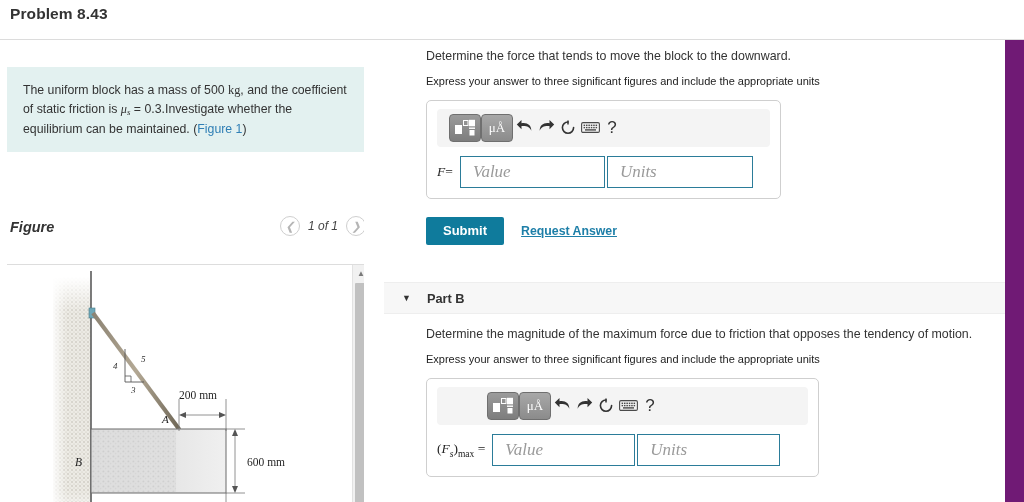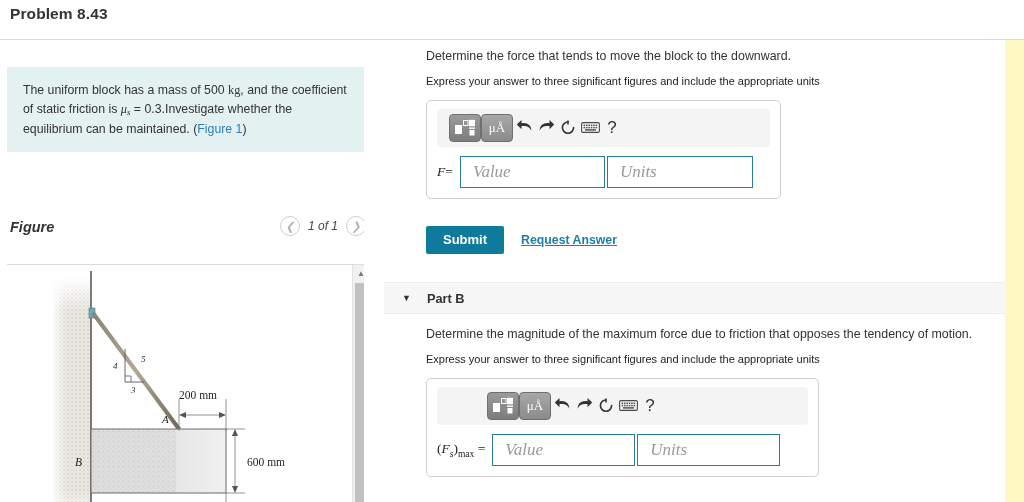--- a/index.html
+++ b/index.html
@@ -8,21 +8,21 @@
     width: 1024px; height: 502px;
     background: #ffffff;
     font-family: "Liberation Sans", sans-serif;
     overflow: hidden;
   }
 
   #page {
     position: relative;
     width: 1024px;
     height: 502px;
-    background: #fef9c3;
+    background: #701a75;
   }
 
   
   .header {
     position: absolute;
     left: 0; top: 0;
     width: 1024px; height: 40px;
     border-bottom: 1px solid #dcdcdc;
     background: #fff;
   }
@@ -451,21 +451,21 @@
           </div>
           <div class="inp" style="width:145px;">
             <span>Value</span>
           </div>
           <div class="inp" style="width:146px; margin-left:2px;">
             <span>Units</span>
           </div>
         </div>
       </div>
 
-      <div class="submit-row" style="margin-top:27px;">
+      <div class="submit-row" style="margin-top:18px;">
         <div class="btn-submit">Submit</div>
         <div class="link-request">Request Answer</div>
       </div>
     </div>
 
     <div style="position:absolute; left:20px; top:242px; width:621px;">
       <div class="part-header">
         <span class="part-caret">▼</span>
         <span class="part-title">Part B</span>
       </div>

